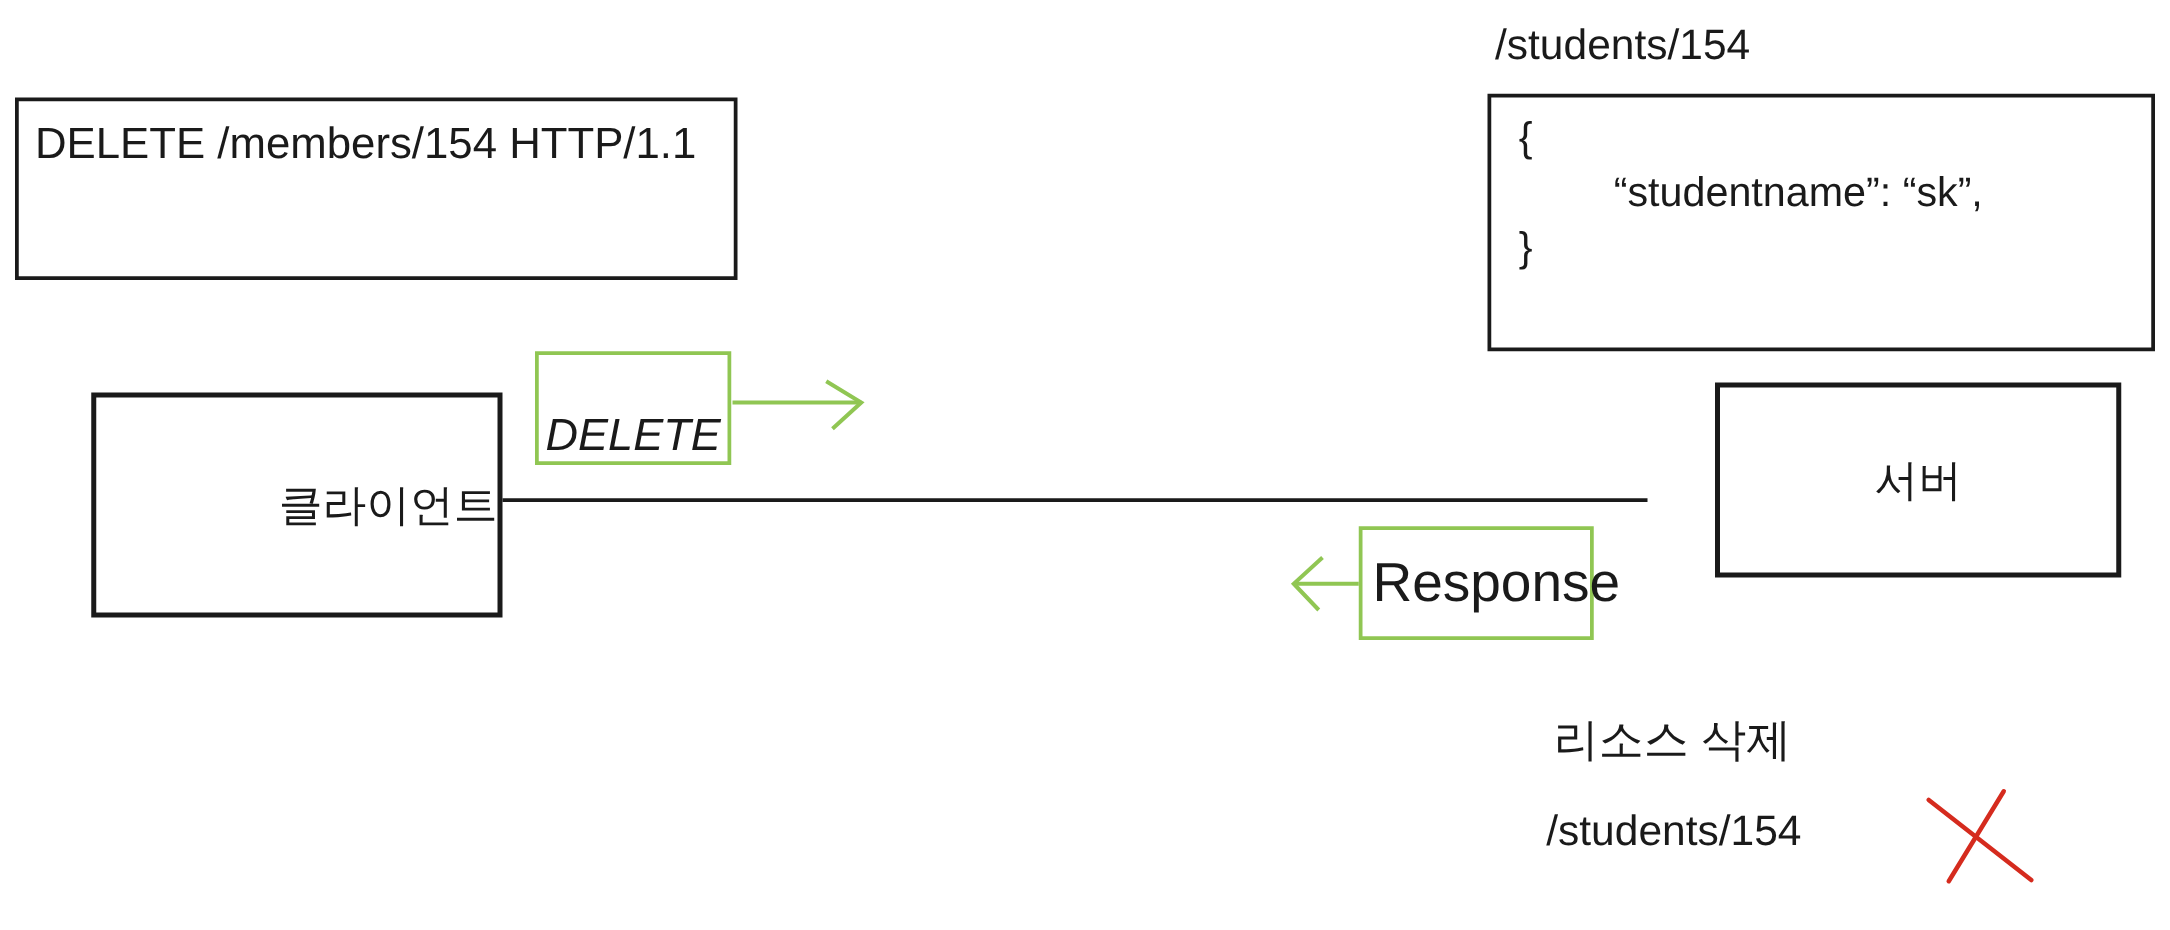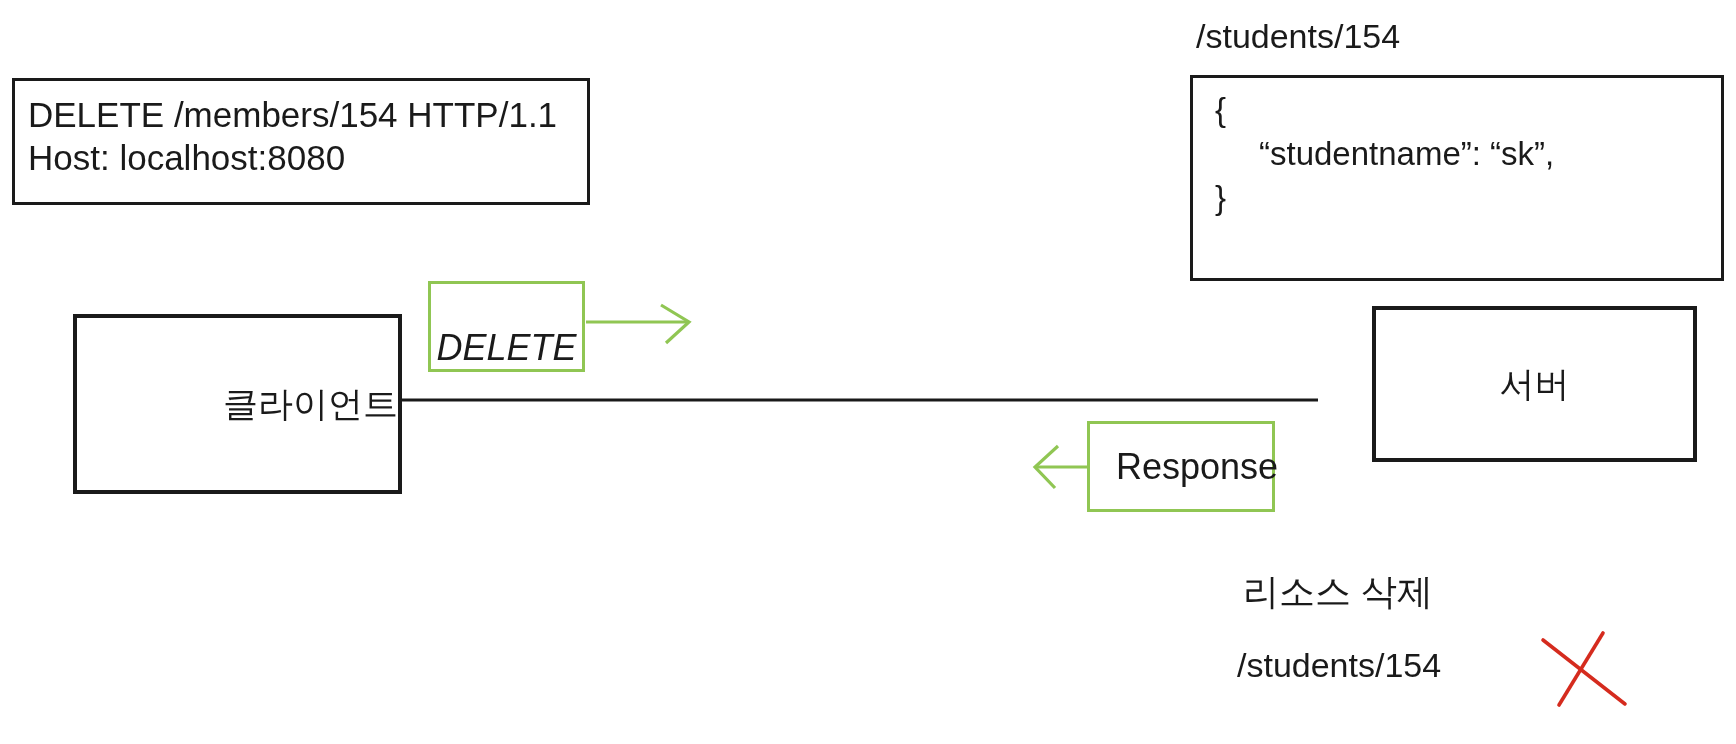--- a/index.html
+++ b/index.html
@@ -26,40 +26,40 @@
     left: 0; top: 0;
     width: 1736px; height: 744px;
     pointer-events: none;
   }
   .ink-stroke   { stroke: var(--ink);   stroke-width: 3;   fill: none; }
   .green-stroke { stroke: var(--green); stroke-width: 3.2; fill: none; }
   .red-stroke   { stroke: var(--red);   stroke-width: 3.6; fill: none; stroke-linecap: round; }
 
   
   .request-box {
-    left: 12px; top: 78px; width: 578px; height: 127px;
+    left: 12px; top: 78px; width: 578px; height: 146px;
     border: 3px solid var(--ink);
     padding: 12px 0 0 13px;
     font-size: 35px; line-height: 43px;
     white-space: nowrap;
   }
   .json-label {
     left: 1196px; top: 16px;
     font-size: 34px; line-height: 40px;
     white-space: nowrap;
   }
   .json-box {
     left: 1190px; top: 75px; width: 534px; height: 206px;
     border: 3px solid var(--ink);
     padding-top: 10px;
     font-size: 33px; line-height: 44px;
     white-space: nowrap;
   }
   .json-line { padding-left: 22px; }
-  .json-line.indent { padding-left: 66px; }
+  .json-line.indent { padding-left: 66px; margin-left: 32px; }
 
   .client-box {
     left: 73px; top: 314px; width: 329px; height: 180px;
     border: 4px solid var(--ink);
     display: flex; align-items: center; justify-content: flex-end;
     font-size: 35px;
   }
   .server-box {
     left: 1372px; top: 306px; width: 325px; height: 156px;
     border: 4px solid var(--ink);
@@ -71,21 +71,21 @@
   .delete-box {
     left: 428px; top: 281px; width: 157px; height: 91px;
     border: 3px solid var(--green);
     display: flex; align-items: flex-end; justify-content: center;
     font-size: 36px; color: var(--ink); font-style: italic;
   }
   .response-box {
     left: 1087px; top: 421px; width: 188px; height: 91px;
     border: 3px solid var(--green);
     display: flex; align-items: center; justify-content: center;
-    font-size: 36px; color: var(--ink); padding-left: 32px;
+    font-size: 44px; color: var(--ink); padding-left: 32px;
   }
 
   
   .result-caption {
     left: 1243px; top: 572px;
     font-size: 36px; line-height: 40px;
     white-space: nowrap;
   }
   .result-path {
     left: 1237px; top: 645px;
@@ -93,21 +93,20 @@
     white-space: nowrap;
   }
 </style>
 </head>
 <body>
 
 <div class="stage">
 
   <div class="abs request-box">
     <div>DELETE /members/154 HTTP/1.1</div>
-    <div>Host: localhost:8080</div>
   </div>
 
   <div class="abs json-label">/students/154</div>
 
   <div class="abs json-box">
     <div class="json-line">{</div>
     <div class="json-line indent">“studentname”: “sk”,</div>
     <div class="json-line">}</div>
   </div>
 

